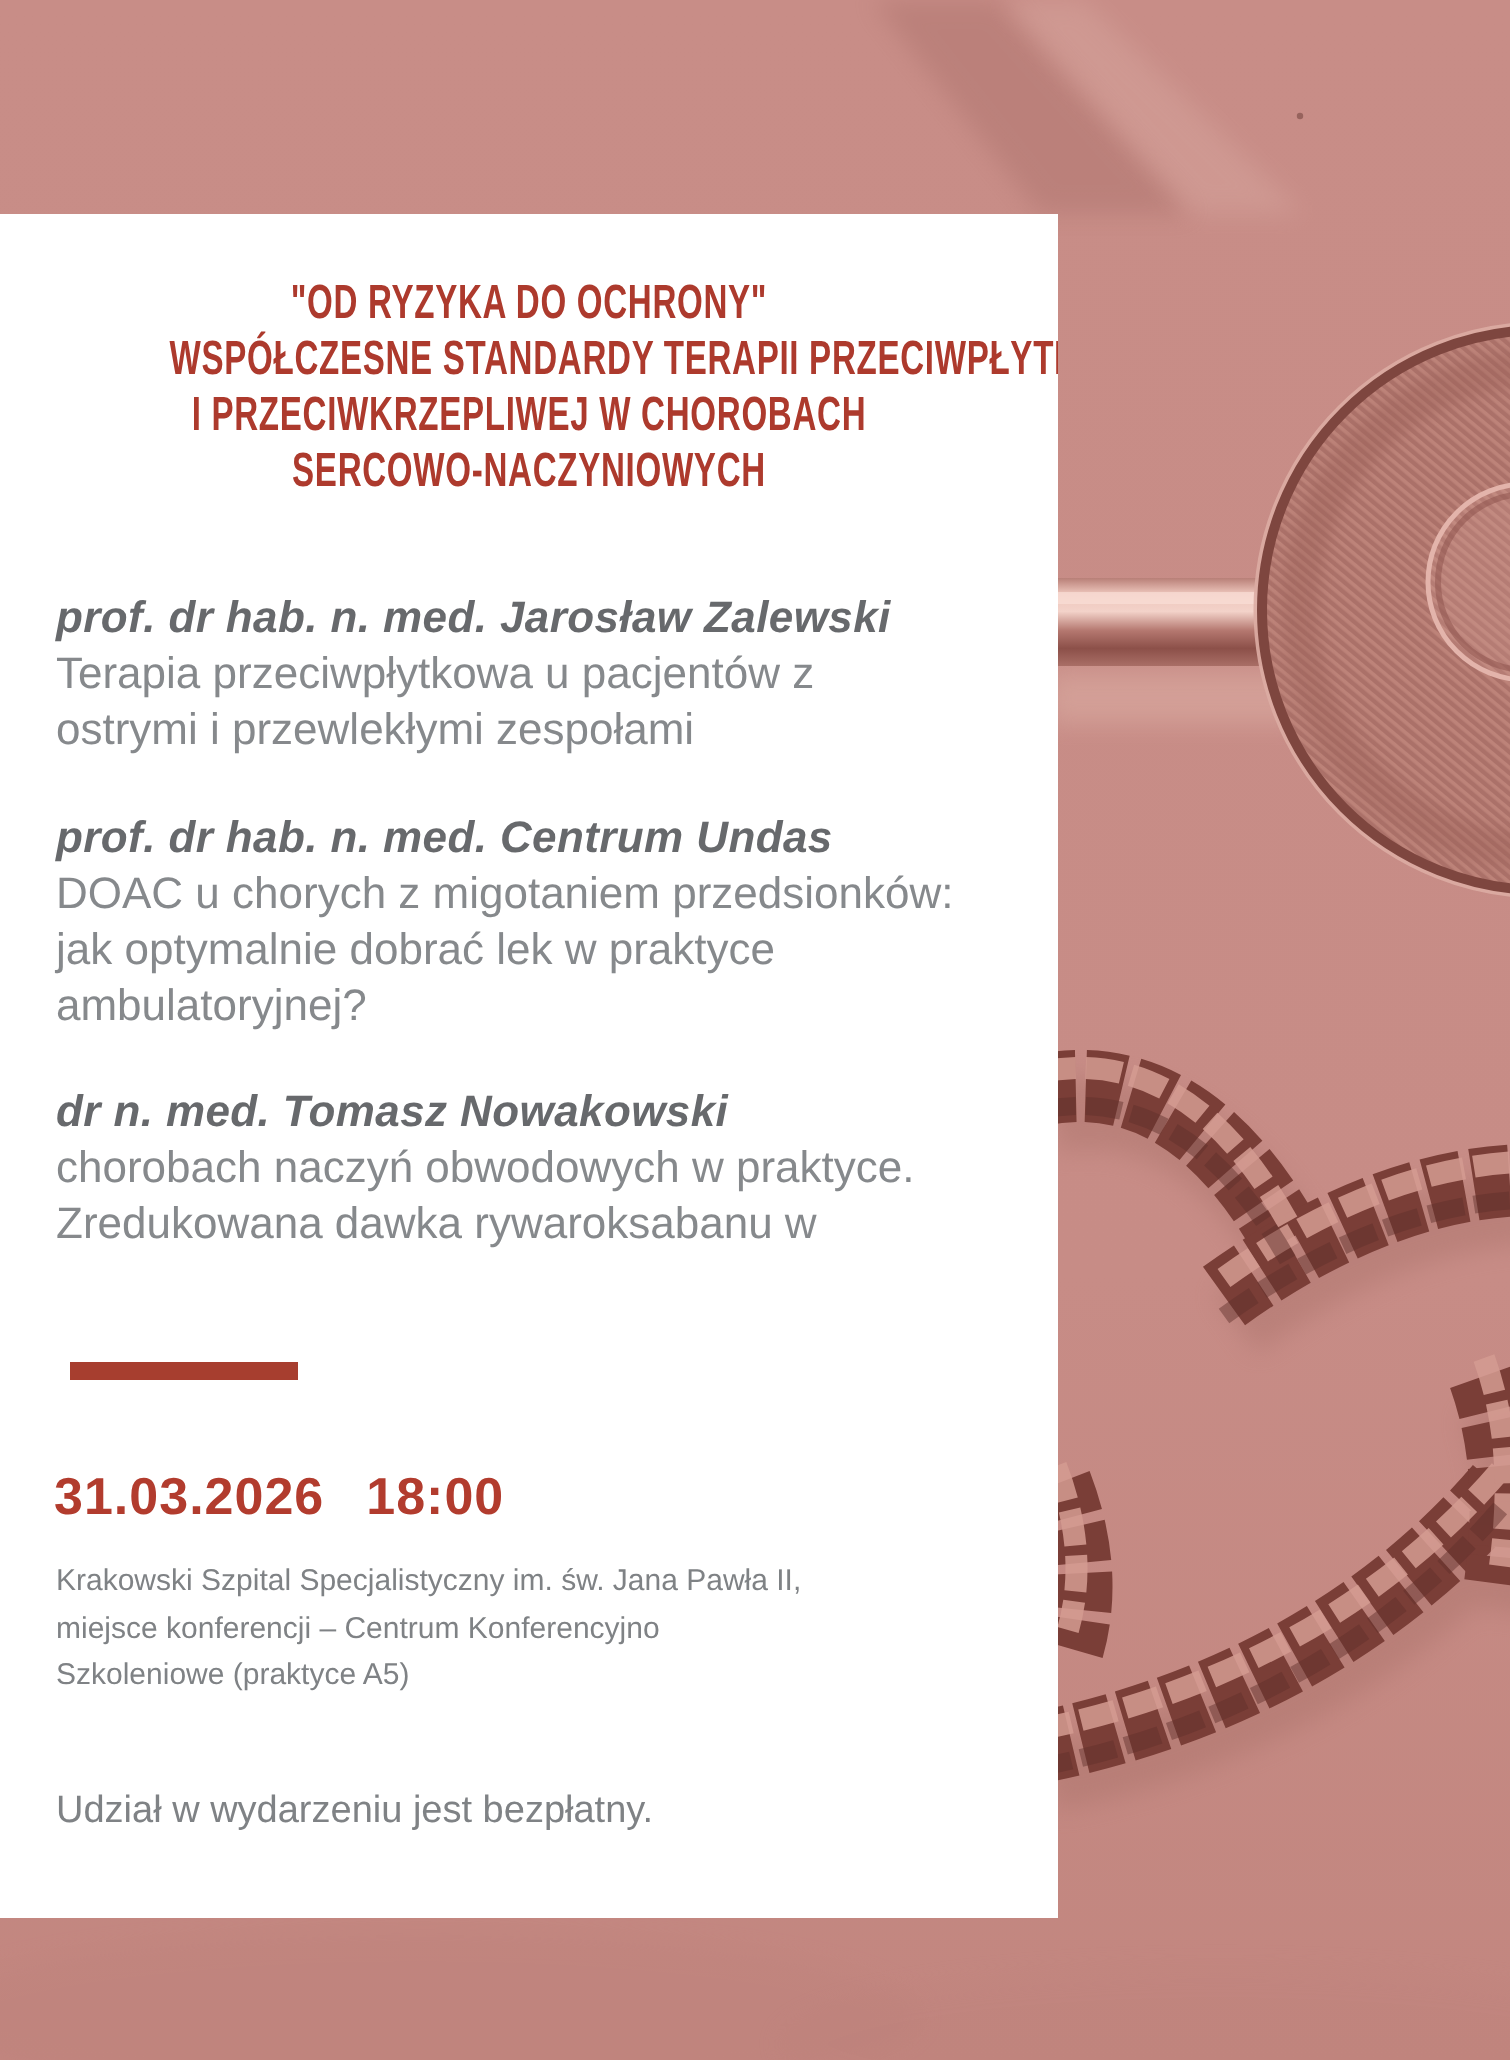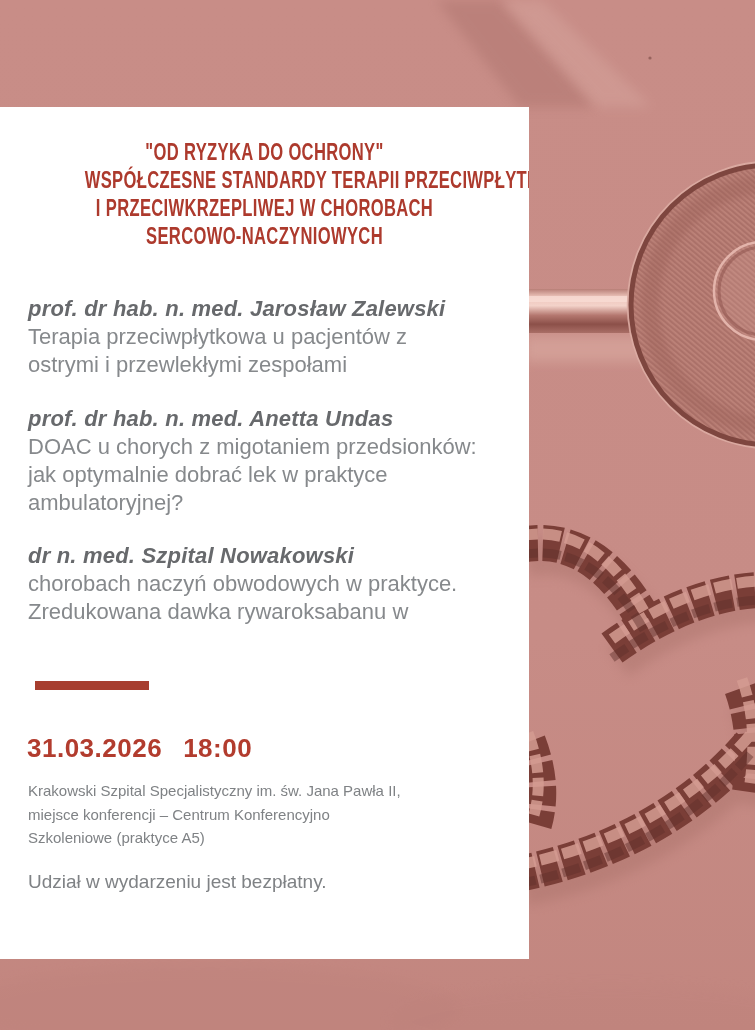--- a/index.html
+++ b/index.html
@@ -26,21 +26,21 @@
   .talk-1 { margin-top:45px; }
   .talk-2 { margin-top:26px; }
   .talk-3 { margin-top:25px; }
   .speaker { display:block; font-weight:bold; font-style:italic; color:#67696c; letter-spacing:.2px; }
   .desc-line { display:block; color:#86898c; }
   .red-bar { margin:55px 0 0 35px; width:114px; height:9px; background:#a73e2f; }
   .when { margin:43px 0 0 27px; display:flex; gap:21px; align-items:baseline;
           font-weight:bold; font-size:26px; line-height:30px; color:#b23c2e; letter-spacing:.5px; }
   .venue { margin:16px 8px 0 28px; font-size:15px; line-height:23.5px; color:#7f8285; }
   .venue-line { display:block; }
-  .note { margin:20px 8px 0 28px; font-size:19px; line-height:24px; color:#7f8285; }
+  .note { margin:44px 8px 0 28px; font-size:19px; line-height:24px; color:#7f8285; }
 </style>
 </head>
 <body>
 
 <svg id="bg-photo" width="755" height="1030" viewBox="0 0 755 1030" xmlns="http://www.w3.org/2000/svg">
   <defs>
     <pattern id="ribs" width="4" height="4" patternUnits="userSpaceOnUse" patternTransform="rotate(40)">
       <rect width="4" height="4" fill="#ab7169"></rect>
       <rect width="4" height="1.8" fill="#bd8379"></rect>
     </pattern>
@@ -128,28 +128,28 @@
     <span class="tline">SERCOWO-NACZYNIOWYCH</span>
   </div>
 
   <div class="talk talk-1">
     <span class="speaker">prof. dr hab. n. med. Jarosław Zalewski</span>
     <span class="desc-line">Terapia przeciwpłytkowa u pacjentów z</span>
     <span class="desc-line">ostrymi i przewlekłymi zespołami</span>
   </div>
 
   <div class="talk talk-2">
-    <span class="speaker">prof. dr hab. n. med. Anetta Undas</span>
+    <span class="speaker">prof. dr hab. n. med. Centrum Undas</span>
     <span class="desc-line">DOAC u chorych z migotaniem przedsionków:</span>
     <span class="desc-line">jak optymalnie dobrać lek w praktyce</span>
     <span class="desc-line">ambulatoryjnej?</span>
   </div>
 
   <div class="talk talk-3">
-    <span class="speaker">dr n. med. Szpital Nowakowski</span>
+    <span class="speaker">dr n. med. Tomasz Nowakowski</span>
     <span class="desc-line">chorobach naczyń obwodowych w praktyce.</span>
     <span class="desc-line">Zredukowana dawka rywaroksabanu w</span>
   </div>
 
   <div class="red-bar"></div>
 
   <div class="when">
     <span>31.03.2026</span>
     <span>18:00</span>
   </div>

